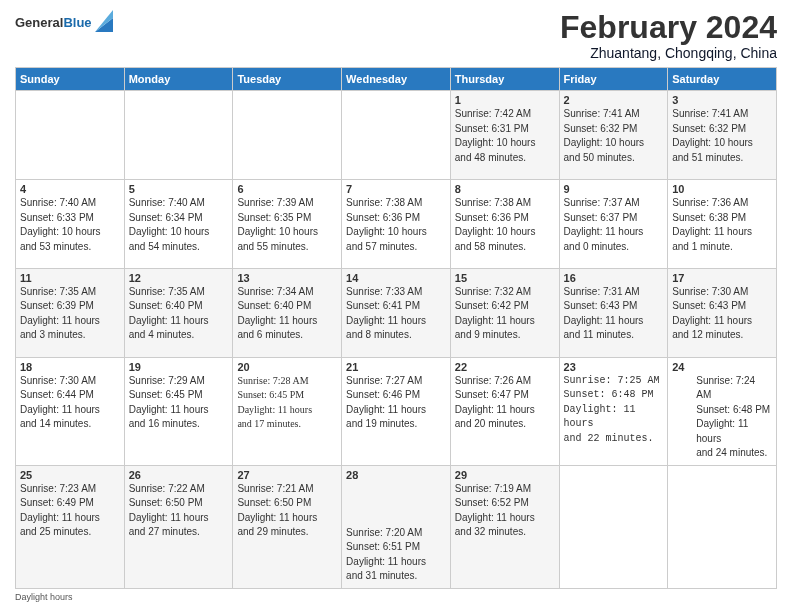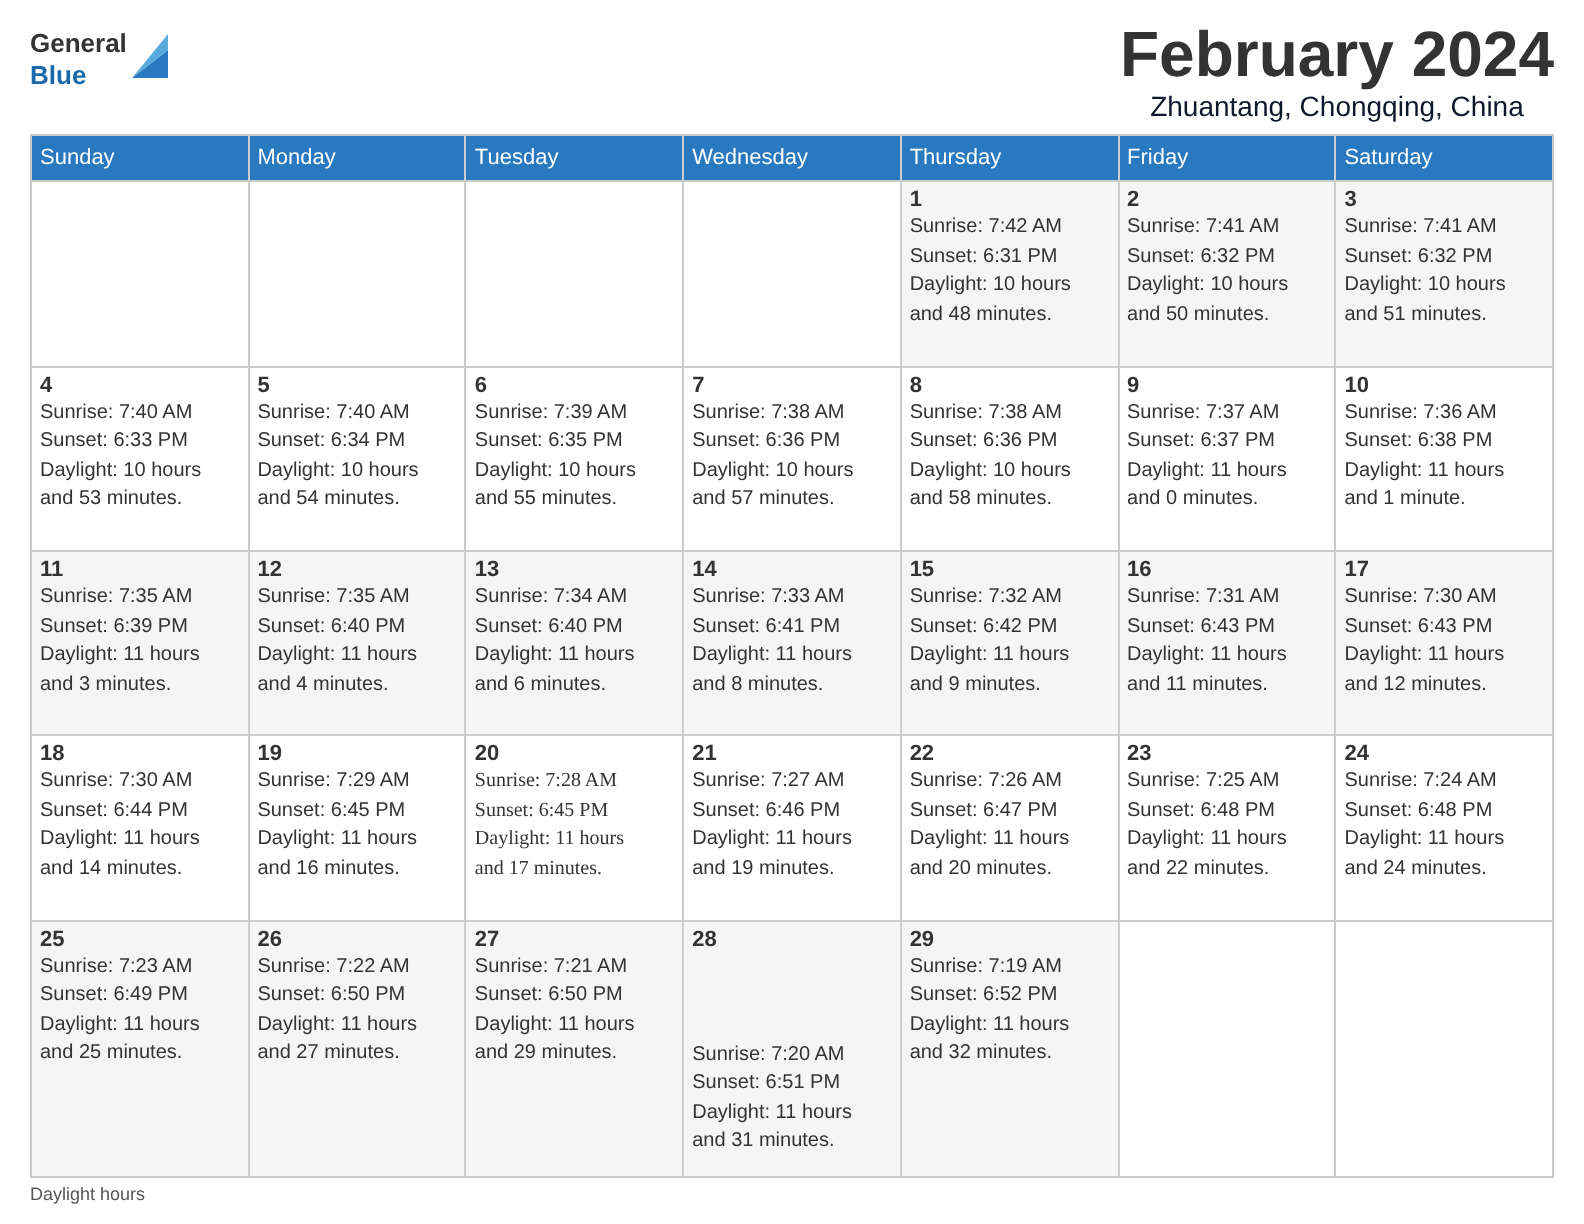--- a/index.html
+++ b/index.html
@@ -23,35 +23,35 @@
       align-items: flex-start;
       margin-bottom: 6px;
     }
     .logo-area {
       display: flex;
       align-items: center;
       padding-top: 4px;
     }
     .logo-text {
       display: flex;
-      flex-direction: column;
+      flex-direction: row;
       font-size: 13px;
       font-weight: bold;
       line-height: 1.2;
     }
     .logo-general { color: #333; }
     .logo-blue { color: #1a6aab; }
     .logo-icon {
       width: 18px;
       height: 22px;
       margin-left: 3px;
       margin-top: -4px;
     }
     .title-area {
-      text-align: center;
+      text-align: right;
     }
     .month-title {
       font-size: 32px;
       font-weight: bold;
       color: #333;
       line-height: 1.1;
     }
     .location-title {
       font-size: 14px;
       color: #0f172a;
@@ -59,21 +59,21 @@
     .calendar-table {
       width: 100%;
       border-collapse: collapse;
       flex: 1;
       table-layout: fixed;
     }
     .calendar-table thead tr th {
       background-color: #2979c0;
       color: #fff;
       font-size: 11px;
-      font-weight: normal;
+      font-weight: bold;
       padding: 5px 4px;
       text-align: left;
       border: 1px solid #ccc;
     }
     .calendar-table tbody tr td {
       border: 1px solid #ccc;
       vertical-align: top;
       padding: 3px 4px;
       font-size: 9.5px;
       color: #333;
@@ -299,28 +299,28 @@
           </td>
           <td>
             <span class="day-number">22</span>
             <div class="day-info" style="white-space: pre-line;">Sunrise: 7:26 AM
 Sunset: 6:47 PM
 Daylight: 11 hours
 and 20 minutes.</div>
           </td>
           <td>
             <span class="day-number">23</span>
-            <div class="day-info" style="white-space: pre-line;">Sunrise: 7:25 AM
+            <div class="day-info" style="white-space: pre-line; font-family: Liberation Mono, monospace;">Sunrise: 7:25 AM
 Sunset: 6:48 PM
 Daylight: 11 hours
 and 22 minutes.</div>
           </td>
           <td>
             <span class="day-number">24</span>
-            <div class="day-info" style="white-space: pre-line;">Sunrise: 7:24 AM
+            <div class="day-info" style="white-space: pre-line; margin-left: 24px;">Sunrise: 7:24 AM
 Sunset: 6:48 PM
 Daylight: 11 hours
 and 24 minutes.</div>
           </td>
         </tr>
         <tr>
           <td>
             <span class="day-number">25</span>
             <div class="day-info" style="white-space: pre-line;">Sunrise: 7:23 AM
 Sunset: 6:49 PM

